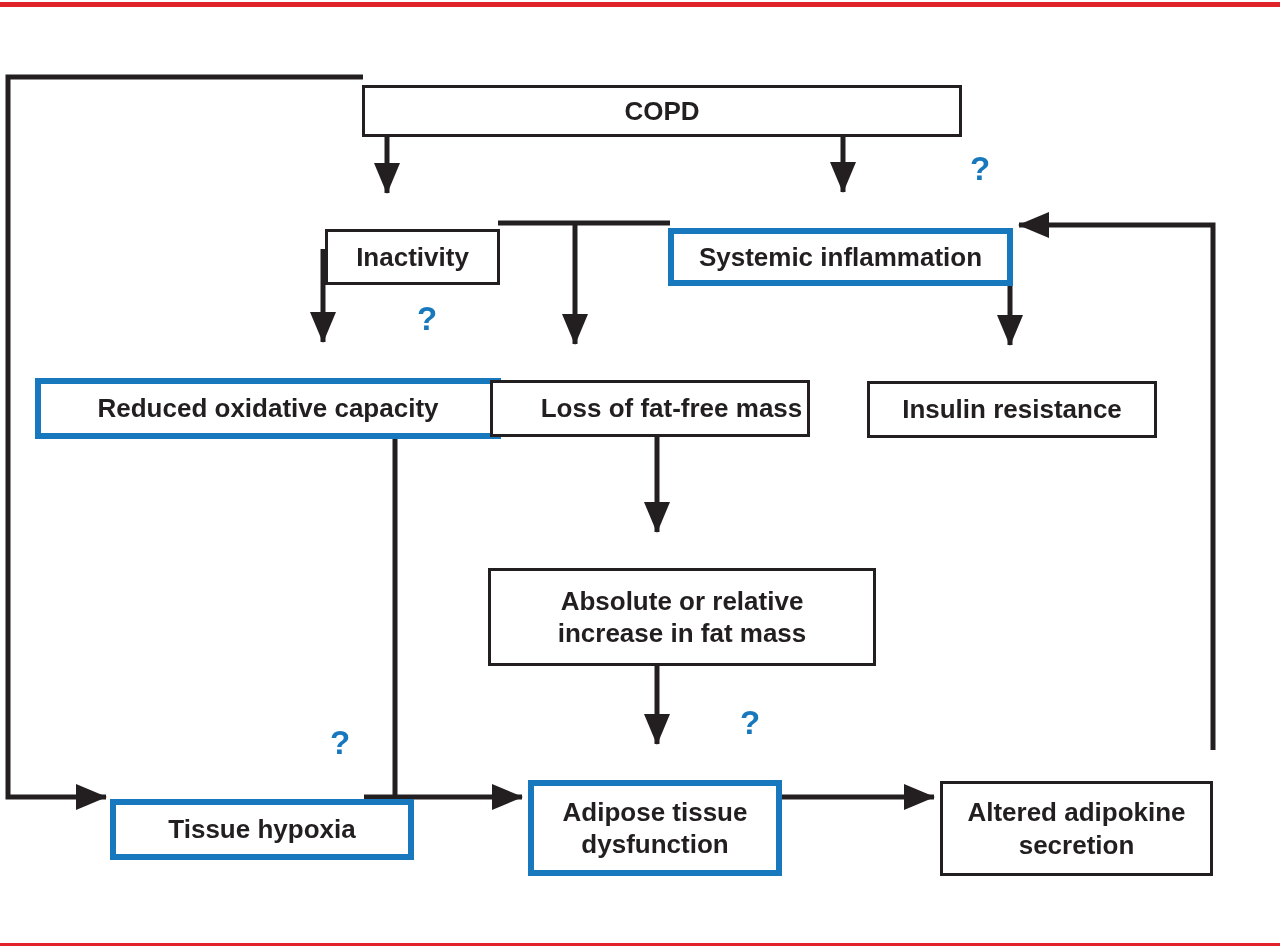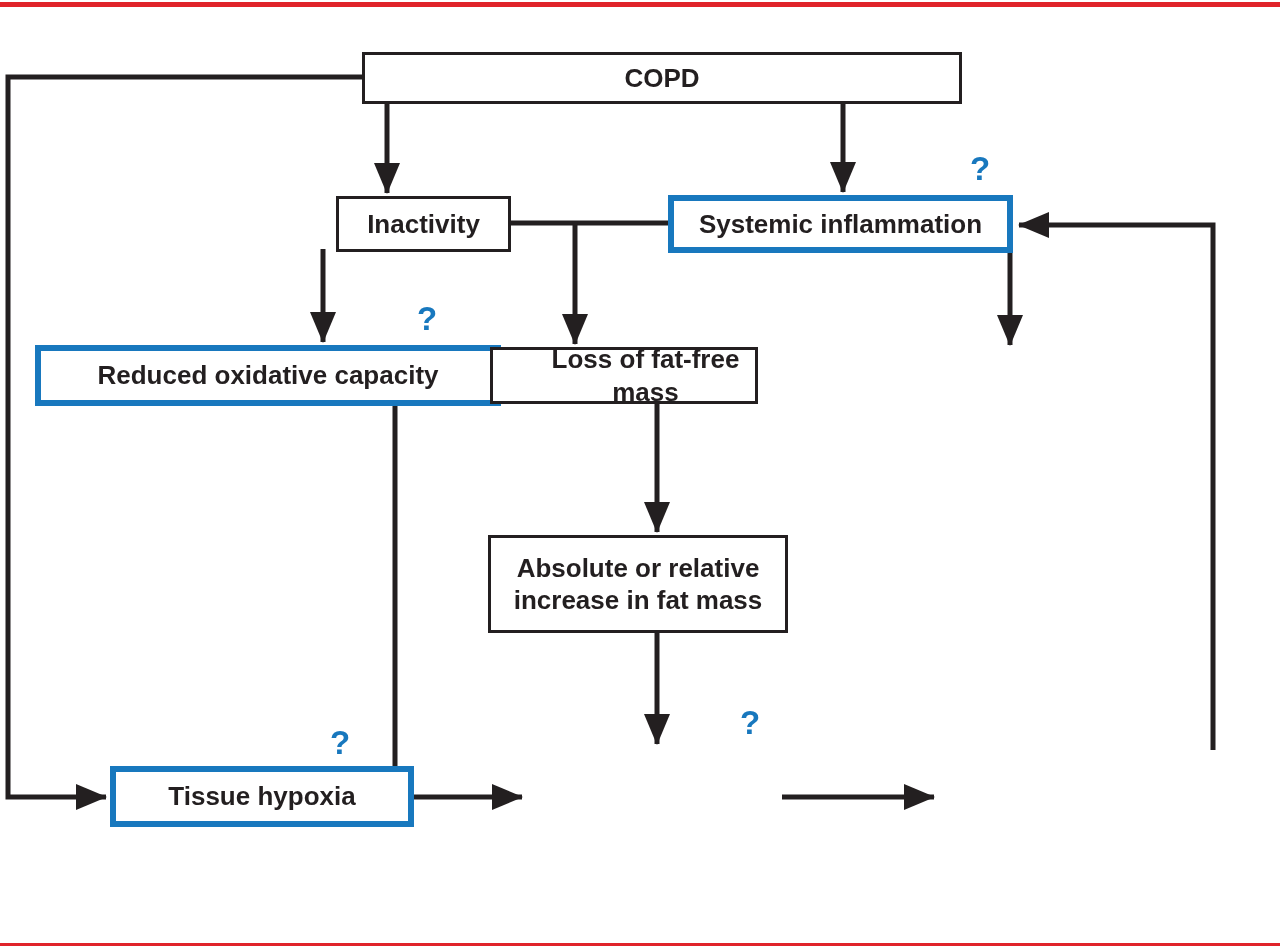--- a/index.html
+++ b/index.html
@@ -31,20 +31,21 @@
     border: 3px solid #231f20;
     display: flex;
     align-items: center;
     justify-content: center;
     text-align: center;
     font-weight: bold;
     font-size: 26px;
     line-height: 1.25;
     color: #231f20;
     white-space: pre-line;
+    margin-top: 33px;
   }
   .node.hl {
     border: 6px solid #1878be;
   }
   .qmark {
     position: absolute;
     font-weight: bold;
     font-size: 33px;
     line-height: 1;
     color: #1878be;
@@ -76,35 +77,40 @@
       <path d="M657,631 L657,744" marker-end="url(#ah)"></path>
       <path d="M395,404 L395,799"></path>
       <path d="M364,797 L522,797" marker-end="url(#ah)"></path>
       <path d="M782,797 L934,797" marker-end="url(#ah)"></path>
       <path d="M1213,750 L1213,225 L1019,225" marker-end="url(#ah)"></path>
     </g>
   </svg>
 
   <div class="node" style="left:362px; top:52px; width:600px; height:52px;">COPD</div>
 
-  <div class="node" style="left:336px; top:196px; width:175px; height:56px;">Inactivity</div>
+  <div class="node" style="left:325px; top:196px; width:175px; height:56px;">Inactivity</div>
 
   <div class="node hl" style="left:668px; top:195px; width:345px; height:58px;">Systemic inflammation</div>
 
   <div class="node hl" style="left:35px; top:345px; width:466px; height:61px;">Reduced oxidative capacity</div>
 
-  <div class="node" style="left:490px; top:347px; width:268px; height:57px;padding-left:43px;">Loss of fat-free mass</div>
+  <div class="node" style="left:490px; top:347px; width:320px; height:57px;padding-left:43px;">Loss of fat-free mass</div>
 
+  <div class="node" style="left:867px; top:348px; width:290px; height:57px;">Insulin resistance</div>
 
-  <div class="node" style="left:488px; top:535px; width:300px; height:98px;text-align:center;">Absolute or relative
+  <div class="node" style="left:488px; top:535px; width:388px; height:98px;text-align:center;">Absolute or relative
 increase in fat mass</div>
 
   <div class="node hl" style="left:110px; top:766px; width:304px; height:61px;">Tissue hypoxia</div>
 
+  <div class="node hl" style="left:528px; top:747px; width:254px; height:96px;">Adipose tissue
+dysfunction</div>
 
+  <div class="node" style="left:940px; top:748px; width:273px; height:95px;">Altered adipokine
+secretion</div>
 
   <span class="qmark" style="left:970px; top:152px;">?</span>
 
   <span class="qmark" style="left:417px; top:302px;">?</span>
 
   <span class="qmark" style="left:330px; top:726px;">?</span>
 
   <span class="qmark" style="left:740px; top:706px;">?</span>
 
 </div>

